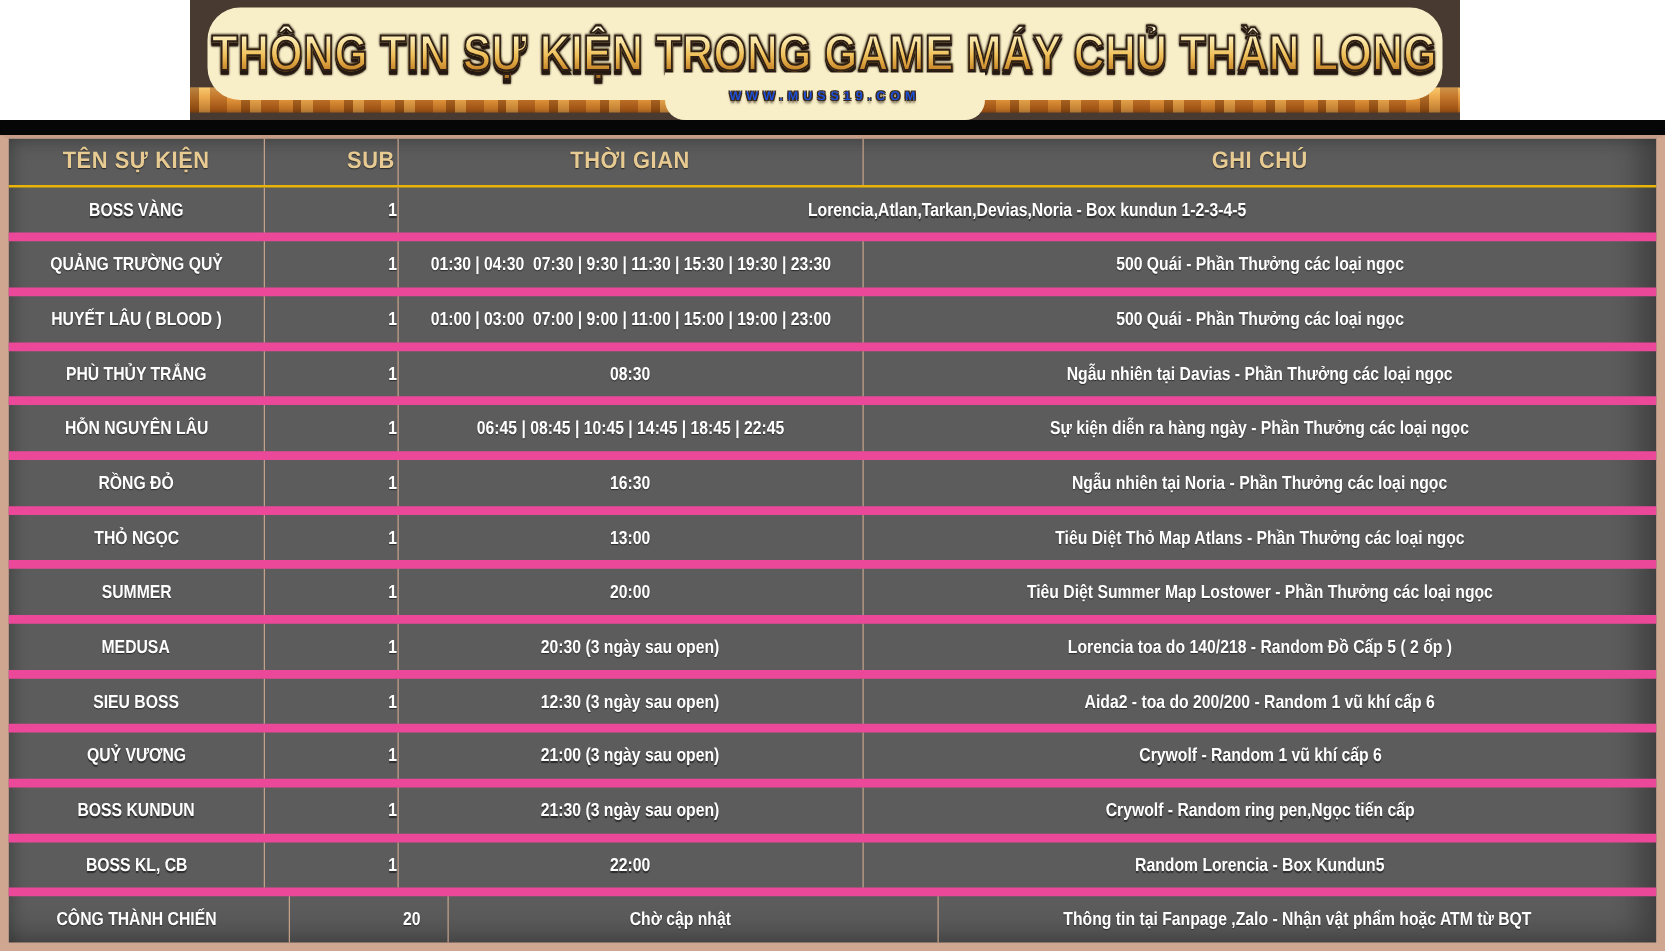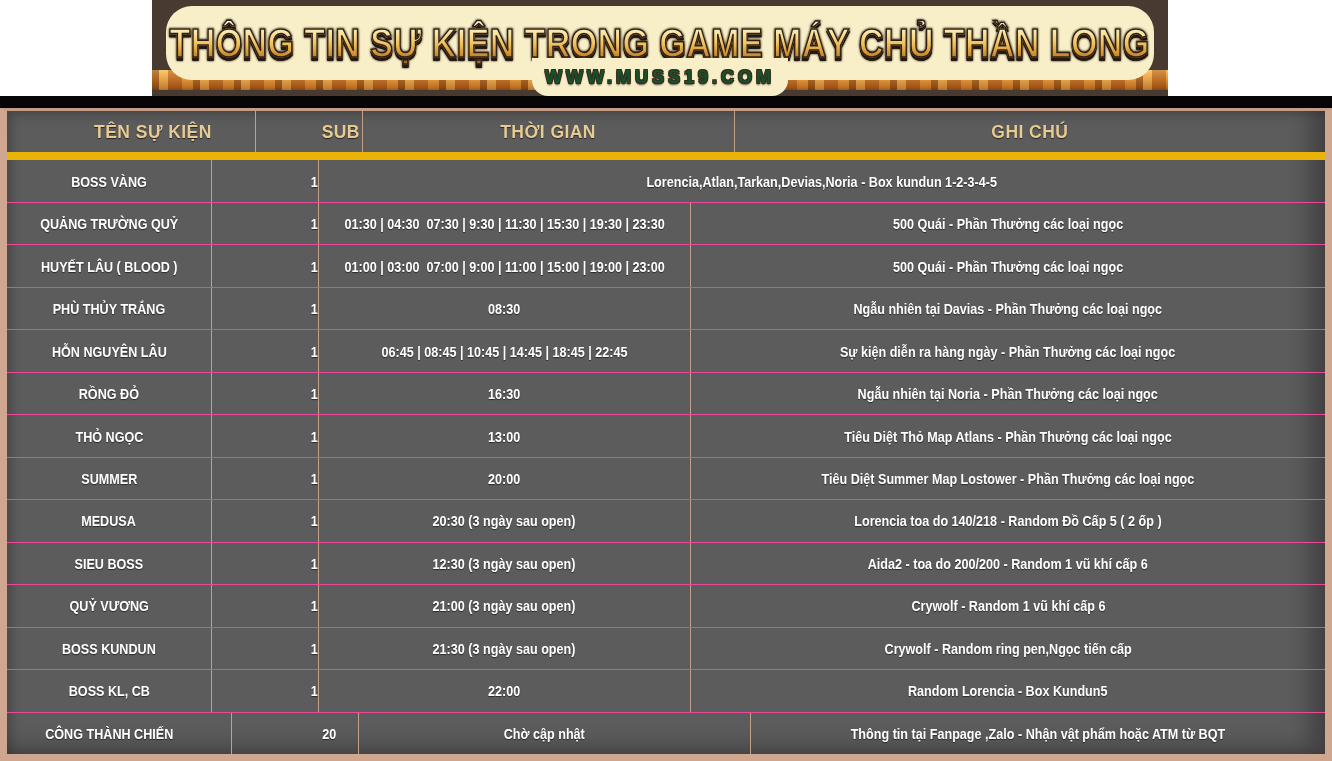--- a/index.html
+++ b/index.html
@@ -22,35 +22,35 @@
   .banner-title { font-size:40px; font-weight:bold; white-space:nowrap;
     letter-spacing:0.5px; transform:scaleX(.85);
     color:#e0a844;
     background:linear-gradient(180deg,#fffbe0 0%,#f9e3a0 28%,#efbf58 52%,#cd8d2f 74%,#8f5c1d 100%);
     -webkit-background-clip:text; background-clip:text; -webkit-text-fill-color:transparent;
     -webkit-text-stroke:1.6px #2e2015;
     filter:drop-shadow(0 3px 0 #241811) drop-shadow(0 0 1px #241811); }
   .www-plate { position:absolute; left:50%; top:58px; transform:translateX(-50%);
     width:256px; height:38px; background:#f8efc8; border-radius:0 0 16px 16px;
     display:flex; align-items:center; justify-content:center; z-index:3; }
-  .website { font-size:18px; font-weight:bold; letter-spacing:4px; color:#14532d;
+  .website { font-size:10px; font-weight:bold; letter-spacing:4px; color:#1d4ed8;
     text-shadow:-1px -1px 0 #3a2a1a, 1px -1px 0 #3a2a1a, -1px 1px 0 #3a2a1a,
                  1px 1px 0 #3a2a1a, 0 2px 2px rgba(30,18,8,.8); }
 
   
   .black-strip { width:1332px; height:12px; background:#060606; }
 
   
   .event-table { position:relative; width:1332px; height:653px;
     border:7px solid #cfa690; border-top:3px solid #c59c87;
     background:#5c5c5c; display:flex; flex-direction:column;
     box-shadow: inset -14px -6px 22px rgba(0,0,0,.30), inset 5px 2px 10px rgba(0,0,0,.18); }
-  .trow { display:flex; flex:1; min-height:0; border-bottom:1px solid #ec4899; }
+  .trow { display:flex; flex:1; min-height:0; border-bottom:7px solid #ec4899; }
   .trow:last-child { border-bottom:none;gap:20px; }
-  .thead { border-bottom:8px solid #eab308;padding-left:44px; }
+  .thead { border-bottom:2px solid #eab308; }
   .cell { display:flex; align-items:center; justify-content:center; text-align:center;
           overflow:hidden; }
   .c0 { width:204px; }
   .c1 { width:107px; border-left:1px solid #c2a089;justify-content:flex-end; }
   .c2 { width:372px; border-left:1px solid #c2a089; }
   .c3 { flex:1; border-left:1px solid #c2a089; }
   .cell > span { display:inline-block; white-space:pre; transform:scaleX(.84); }
   .thead .cell > span { transform:scaleX(.92); }
   .hcell span { color:#e7cb92; font-size:19px; font-weight:bold; letter-spacing:.5px;
     text-shadow:0 1px 1px rgba(0,0,0,.6); }

